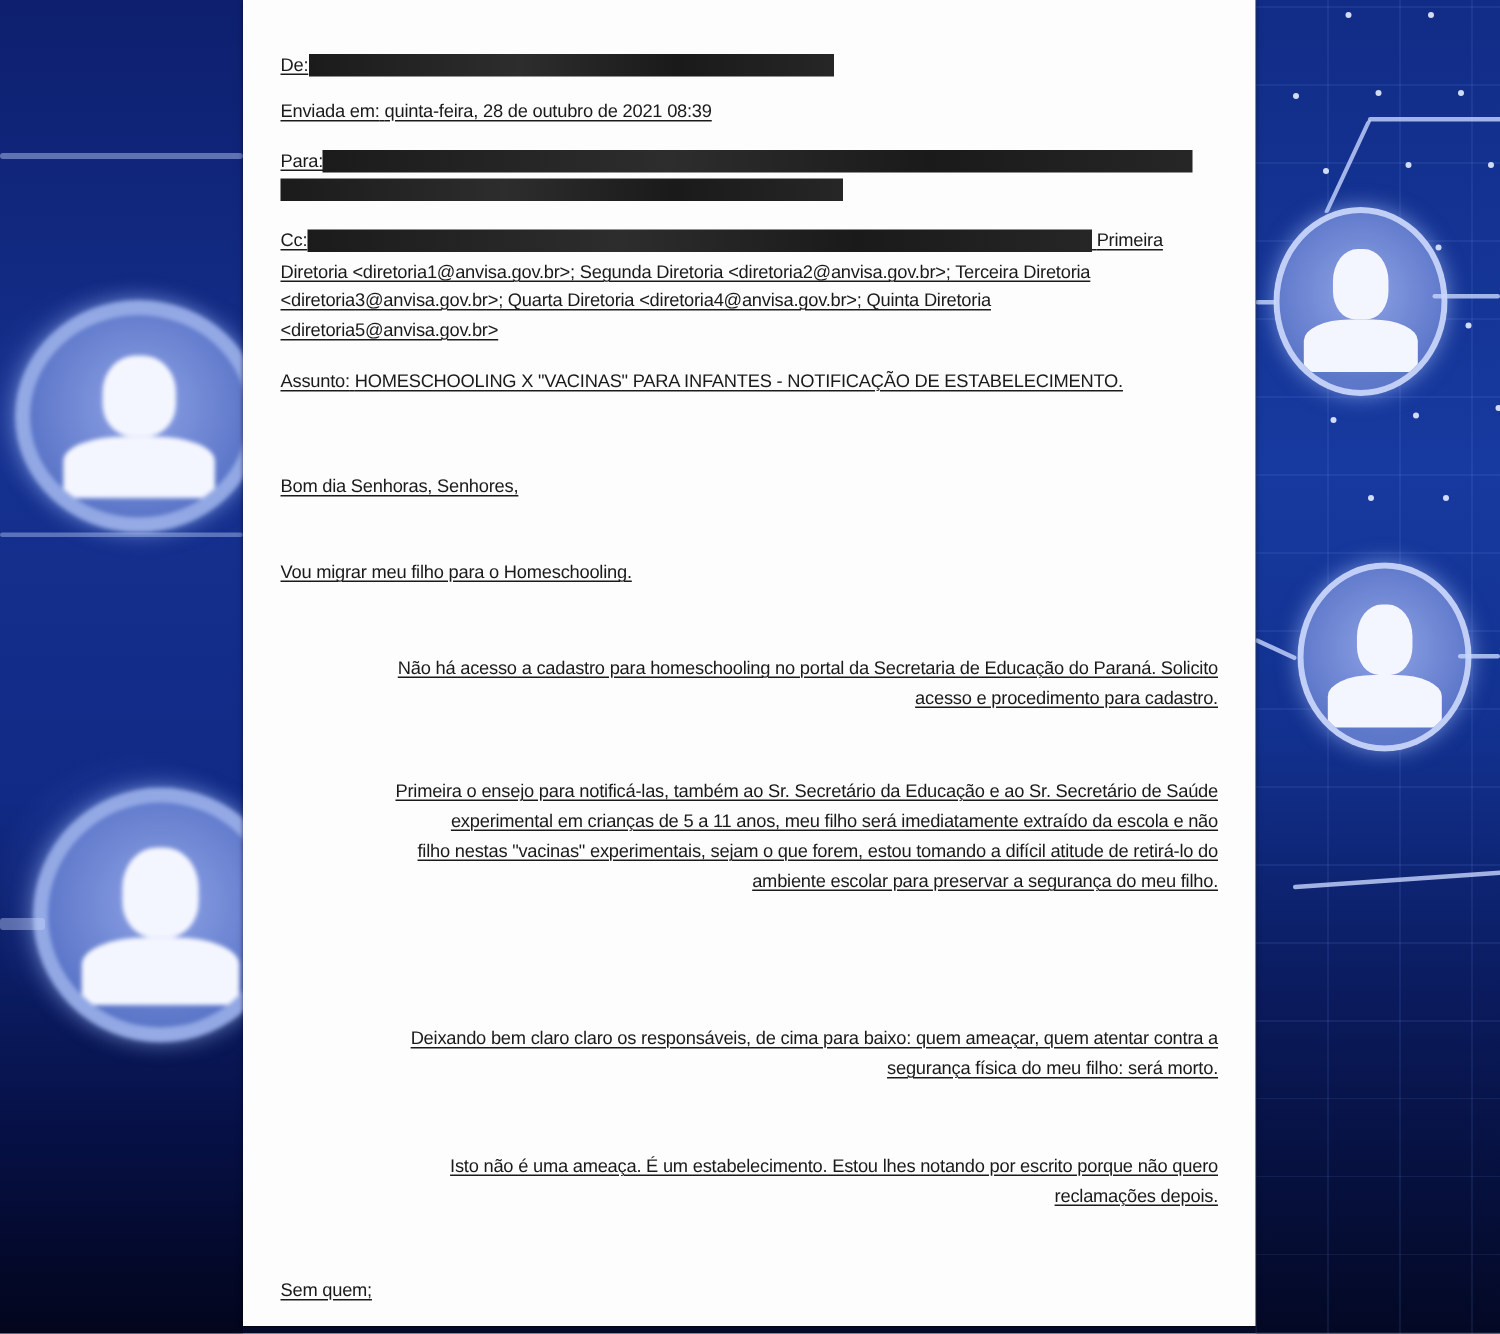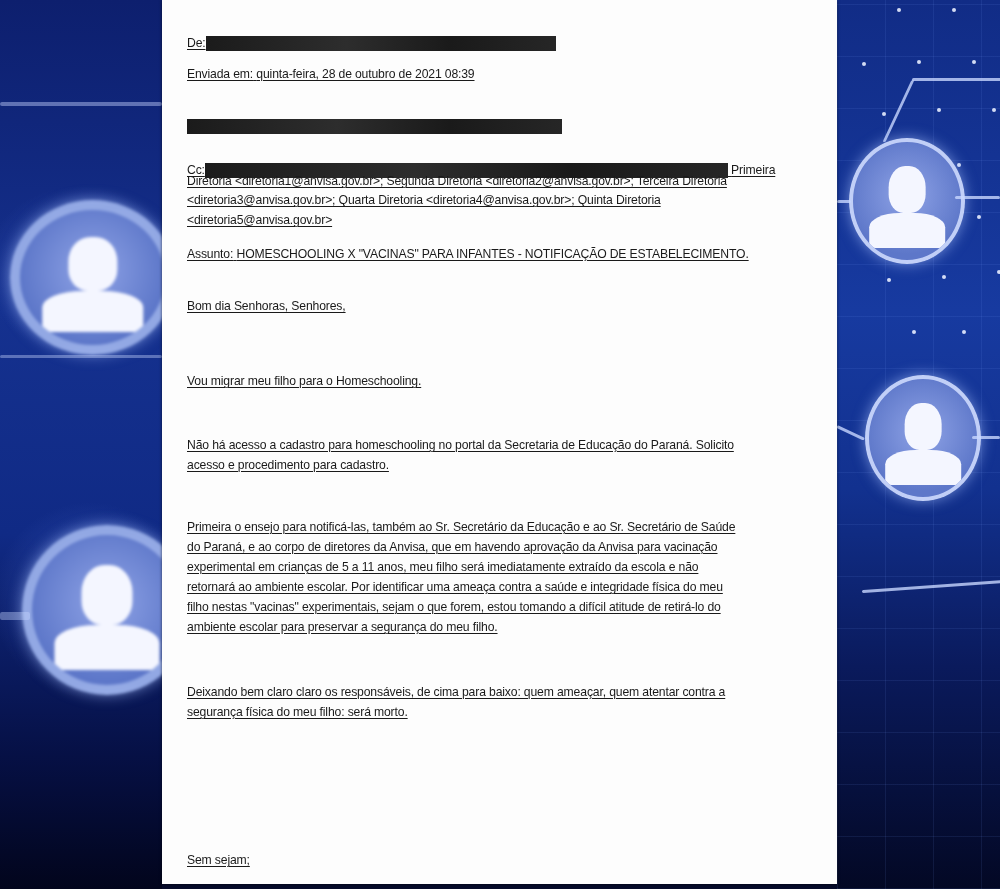--- a/index.html
+++ b/index.html
@@ -46,20 +46,21 @@
   .page {
     position:absolute; left:162px; top:0; width:675px; height:884px;
     background:#fdfdfd;
     box-shadow:0 0 3px rgba(0,0,0,0.6);
   }
   .line {
     position:absolute; left:25px; font-size:12.2px; color:#1a1a1a;
     text-decoration:underline; text-decoration-thickness:1px; text-underline-offset:2px;
     white-space:nowrap; letter-spacing:-0.15px; line-height:20px;
     filter:blur(0.25px);
+    text-align:right;
   }
   .redact {
     display:inline-block; vertical-align:middle; height:15px;
     background:linear-gradient(90deg, #1b1b1b, #2d2d2d 40%, #1a1a1a 70%, #262626);
   }
   .para { position:absolute; left:25px; width:625px; }
   .para .line { position:relative; left:0; display:block; }
 </style>
 </head>
 <body>
@@ -117,55 +118,60 @@
 
   <div class="line" style="top:33px">
     <span>De:</span><span class="redact" style="width:350px"></span>
   </div>
 
   <div class="line" style="top:64px">
     <span>Enviada em:</span>
     <span>quinta-feira, 28 de outubro de 2021 08:39</span>
   </div>
 
+  <div class="line" style="top:97px">
+    <span>Para:</span><span class="redact" style="width:580px"></span>
+  </div>
   <div class="line" style="top:116px">
     <span class="redact" style="width:375px"></span>
   </div>
 
-  <div class="line" style="top:160px">
+  <div class="line" style="top:150px">
     <span>Cc:</span><span class="redact" style="width:523px"></span>
     <span>Primeira</span>
   </div>
   <div class="line" style="top:171px">Diretoria &lt;diretoria1@anvisa.gov.br&gt;; Segunda Diretoria &lt;diretoria2@anvisa.gov.br&gt;; Terceira Diretoria</div>
   <div class="line" style="top:190px">&lt;diretoria3@anvisa.gov.br&gt;; Quarta Diretoria &lt;diretoria4@anvisa.gov.br&gt;; Quinta Diretoria</div>
   <div class="line" style="top:210px">&lt;diretoria5@anvisa.gov.br&gt;</div>
 
   <div class="line" style="top:244px">
     <span>Assunto:</span>
     <span>HOMESCHOOLING X "VACINAS" PARA INFANTES - NOTIFICAÇÃO DE ESTABELECIMENTO.</span>
   </div>
 
-  <div class="line" style="top:296px">Bom dia Senhoras, Senhores,</div>
+  <div class="line" style="top:314px">Bom dia Senhoras, Senhores,</div>
 
   <div class="line" style="top:371px">Vou migrar meu filho para o Homeschooling.</div>
 
   <div class="para" style="top:435px">
     <span class="line">Não há acesso a cadastro para homeschooling no portal da Secretaria de Educação do Paraná. Solicito</span>
     <span class="line">acesso e procedimento para cadastro.</span>
   </div>
 
   <div class="para" style="top:517px">
     <span class="line">Primeira o ensejo para notificá-las, também ao Sr. Secretário da Educação e ao Sr. Secretário de Saúde</span>
-    <span class="line">do Paraná, e ao corpo de diretores da Anvisa, que em havendo aprovação da Anvisa para vacinação</span>
     <span class="line">experimental em crianças de 5 a 11 anos, meu filho será imediatamente extraído da escola e não</span>
-    <span class="line">retornará ao ambiente escolar. Por identificar uma ameaça contra a saúde e integridade física do meu</span>
     <span class="line">filho nestas "vacinas" experimentais, sejam o que forem, estou tomando a difícil atitude de retirá-lo do</span>
     <span class="line">ambiente escolar para preservar a segurança do meu filho.</span>
   </div>
 
   <div class="para" style="top:682px">
     <span class="line">Deixando bem claro claro os responsáveis, de cima para baixo: quem ameaçar, quem atentar contra a</span>
     <span class="line">segurança física do meu filho: será morto.</span>
   </div>
 
+  <div class="para" style="top:767px">
+    <span class="line">Isto não é uma ameaça. É um estabelecimento. Estou lhes notando por escrito porque não quero</span>
+    <span class="line">reclamações depois.</span>
+  </div>
 
-  <div class="line" style="top:850px">Sem sejam;</div>
+  <div class="line" style="top:850px">Sem quem;</div>
 </div>
 
 </body></html>

